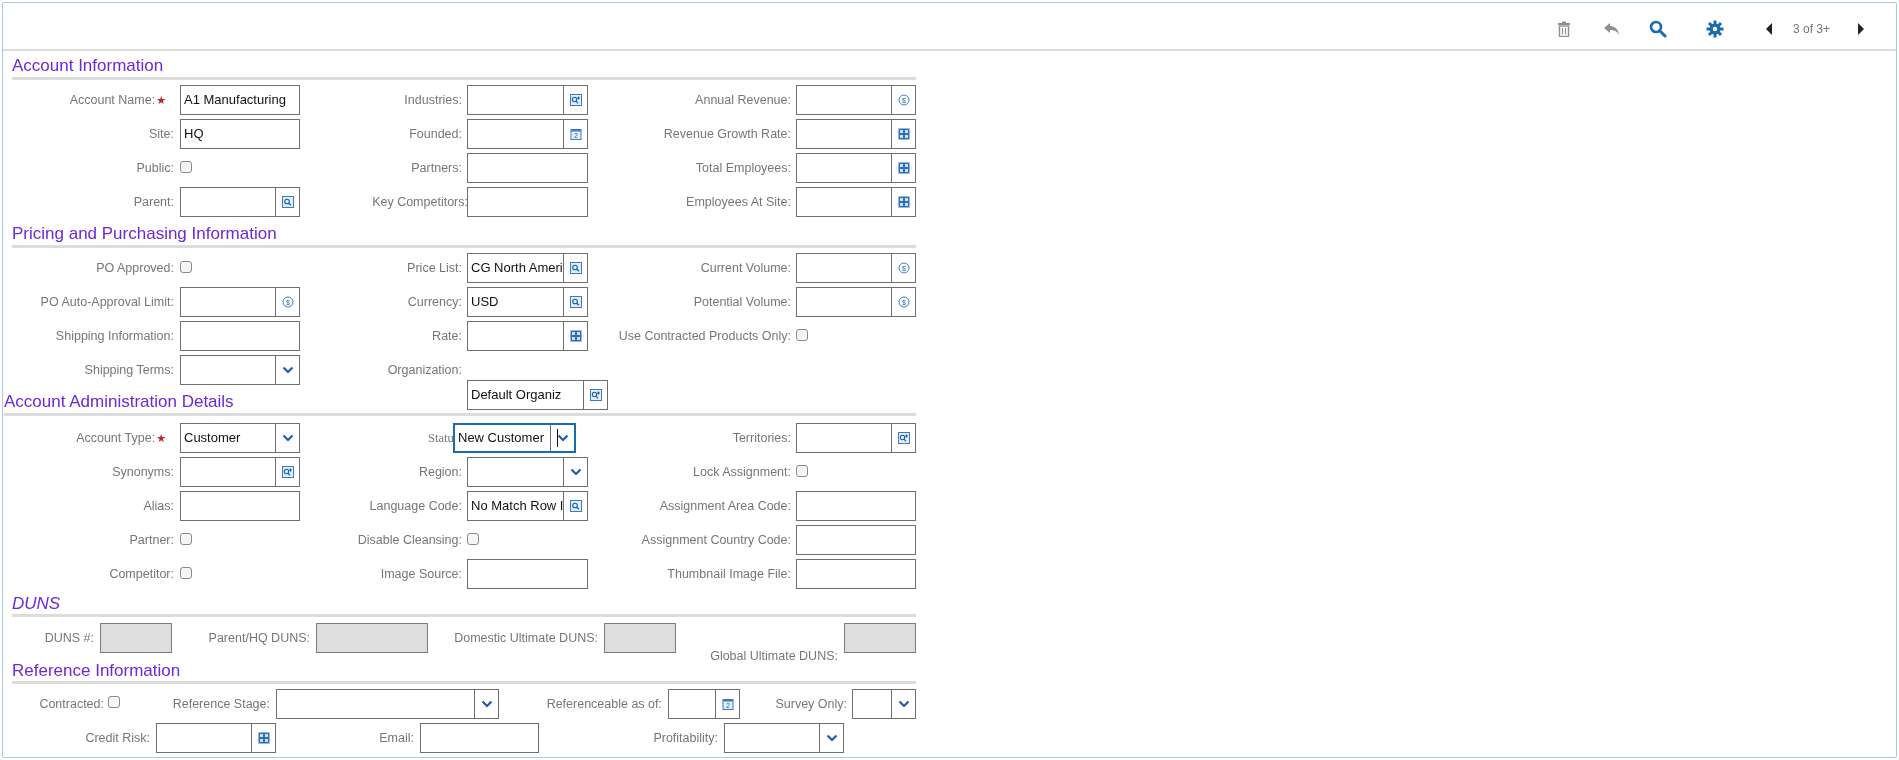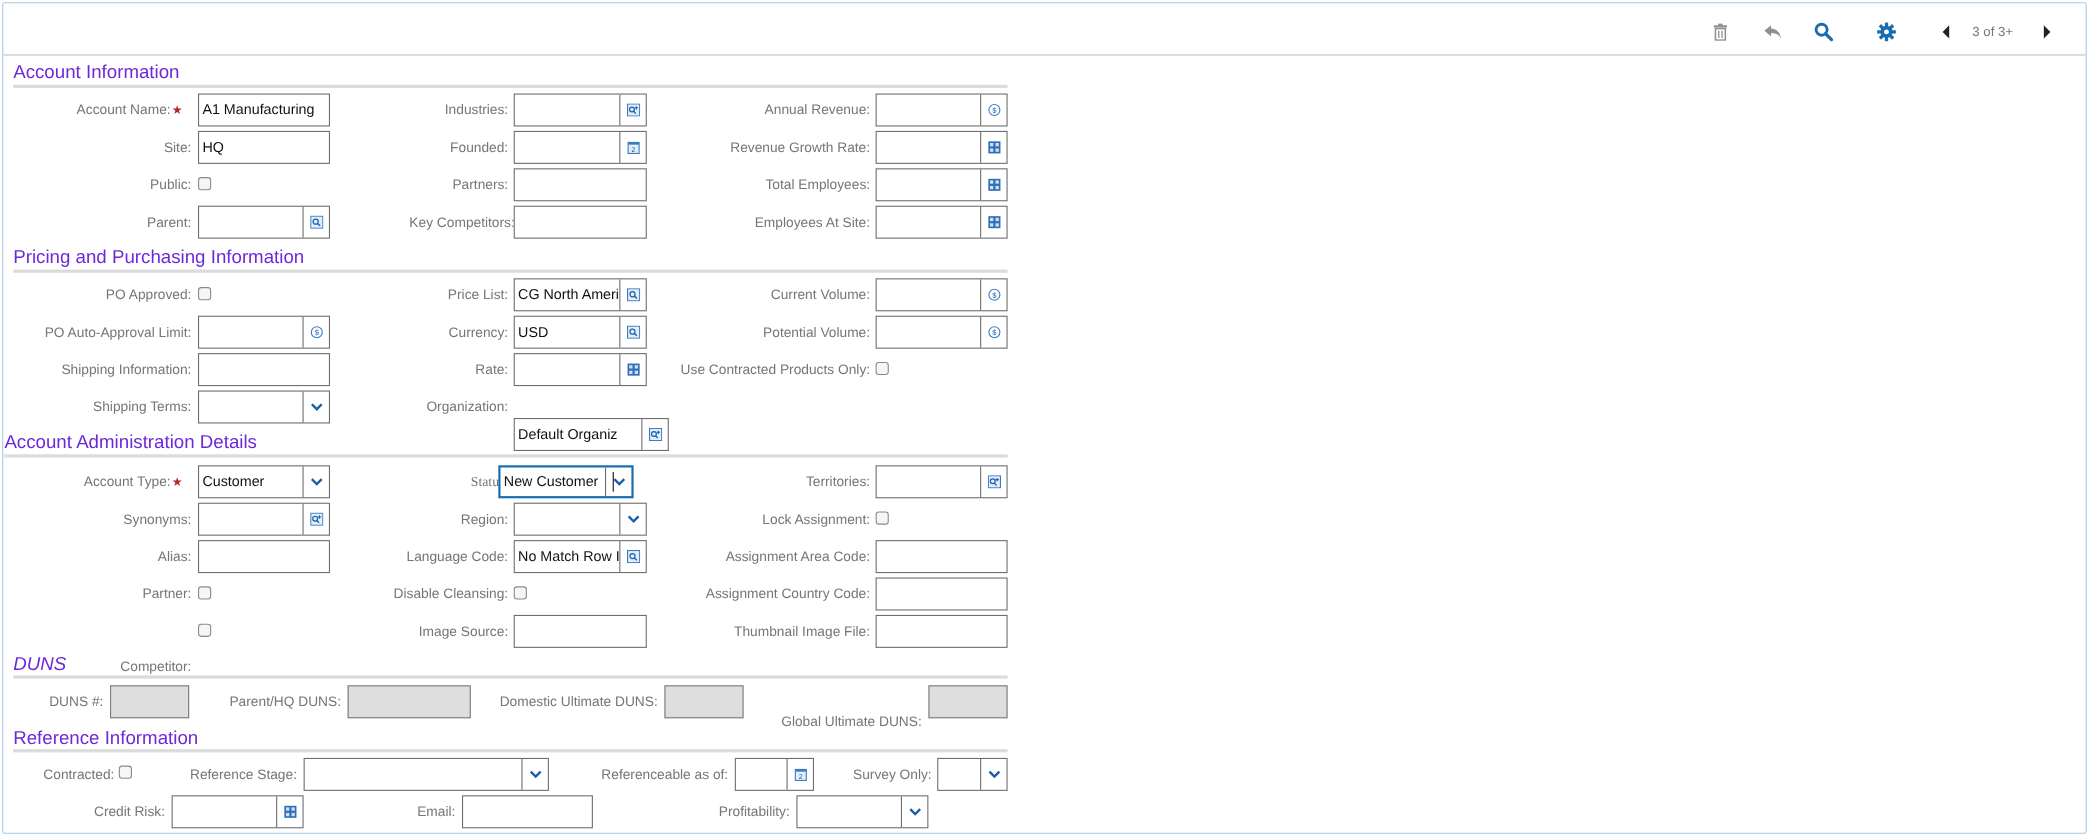--- a/index.html
+++ b/index.html
@@ -325,21 +325,21 @@
   </div>
 
 <div class="lbl" style="right:1725px; top:491px;">Alias:</div>
 <div class="fld" style="left:180px; top:491px; width:120px;">
     <span class="val"></span>
   </div>
 
 <div class="lbl" style="right:1725px; top:525px;">Partner:</div>
 <div class="chk" style="left:180px; top:533px;"></div>
 
-<div class="lbl" style="right:1725px; top:559px;margin-top:32px;">Competitor:</div>
+<div class="lbl" style="right:1725px; top:559px;">Competitor:</div>
 <div class="chk" style="left:180px; top:567px;"></div>
 
 <div class="lbl" style="right:1437px; top:423px;font-family:Liberation Serif, serif;">Status:</div>
 <div class="fld focused" style="left:453px; top:423px; width:123px;">
     <span class="val" style="line-height:26px;">New Customer</span>
     <span class="btn">
       <svg width="12" height="12">
         <use href="#ic-chev"></use>
       </svg>
     </span>

